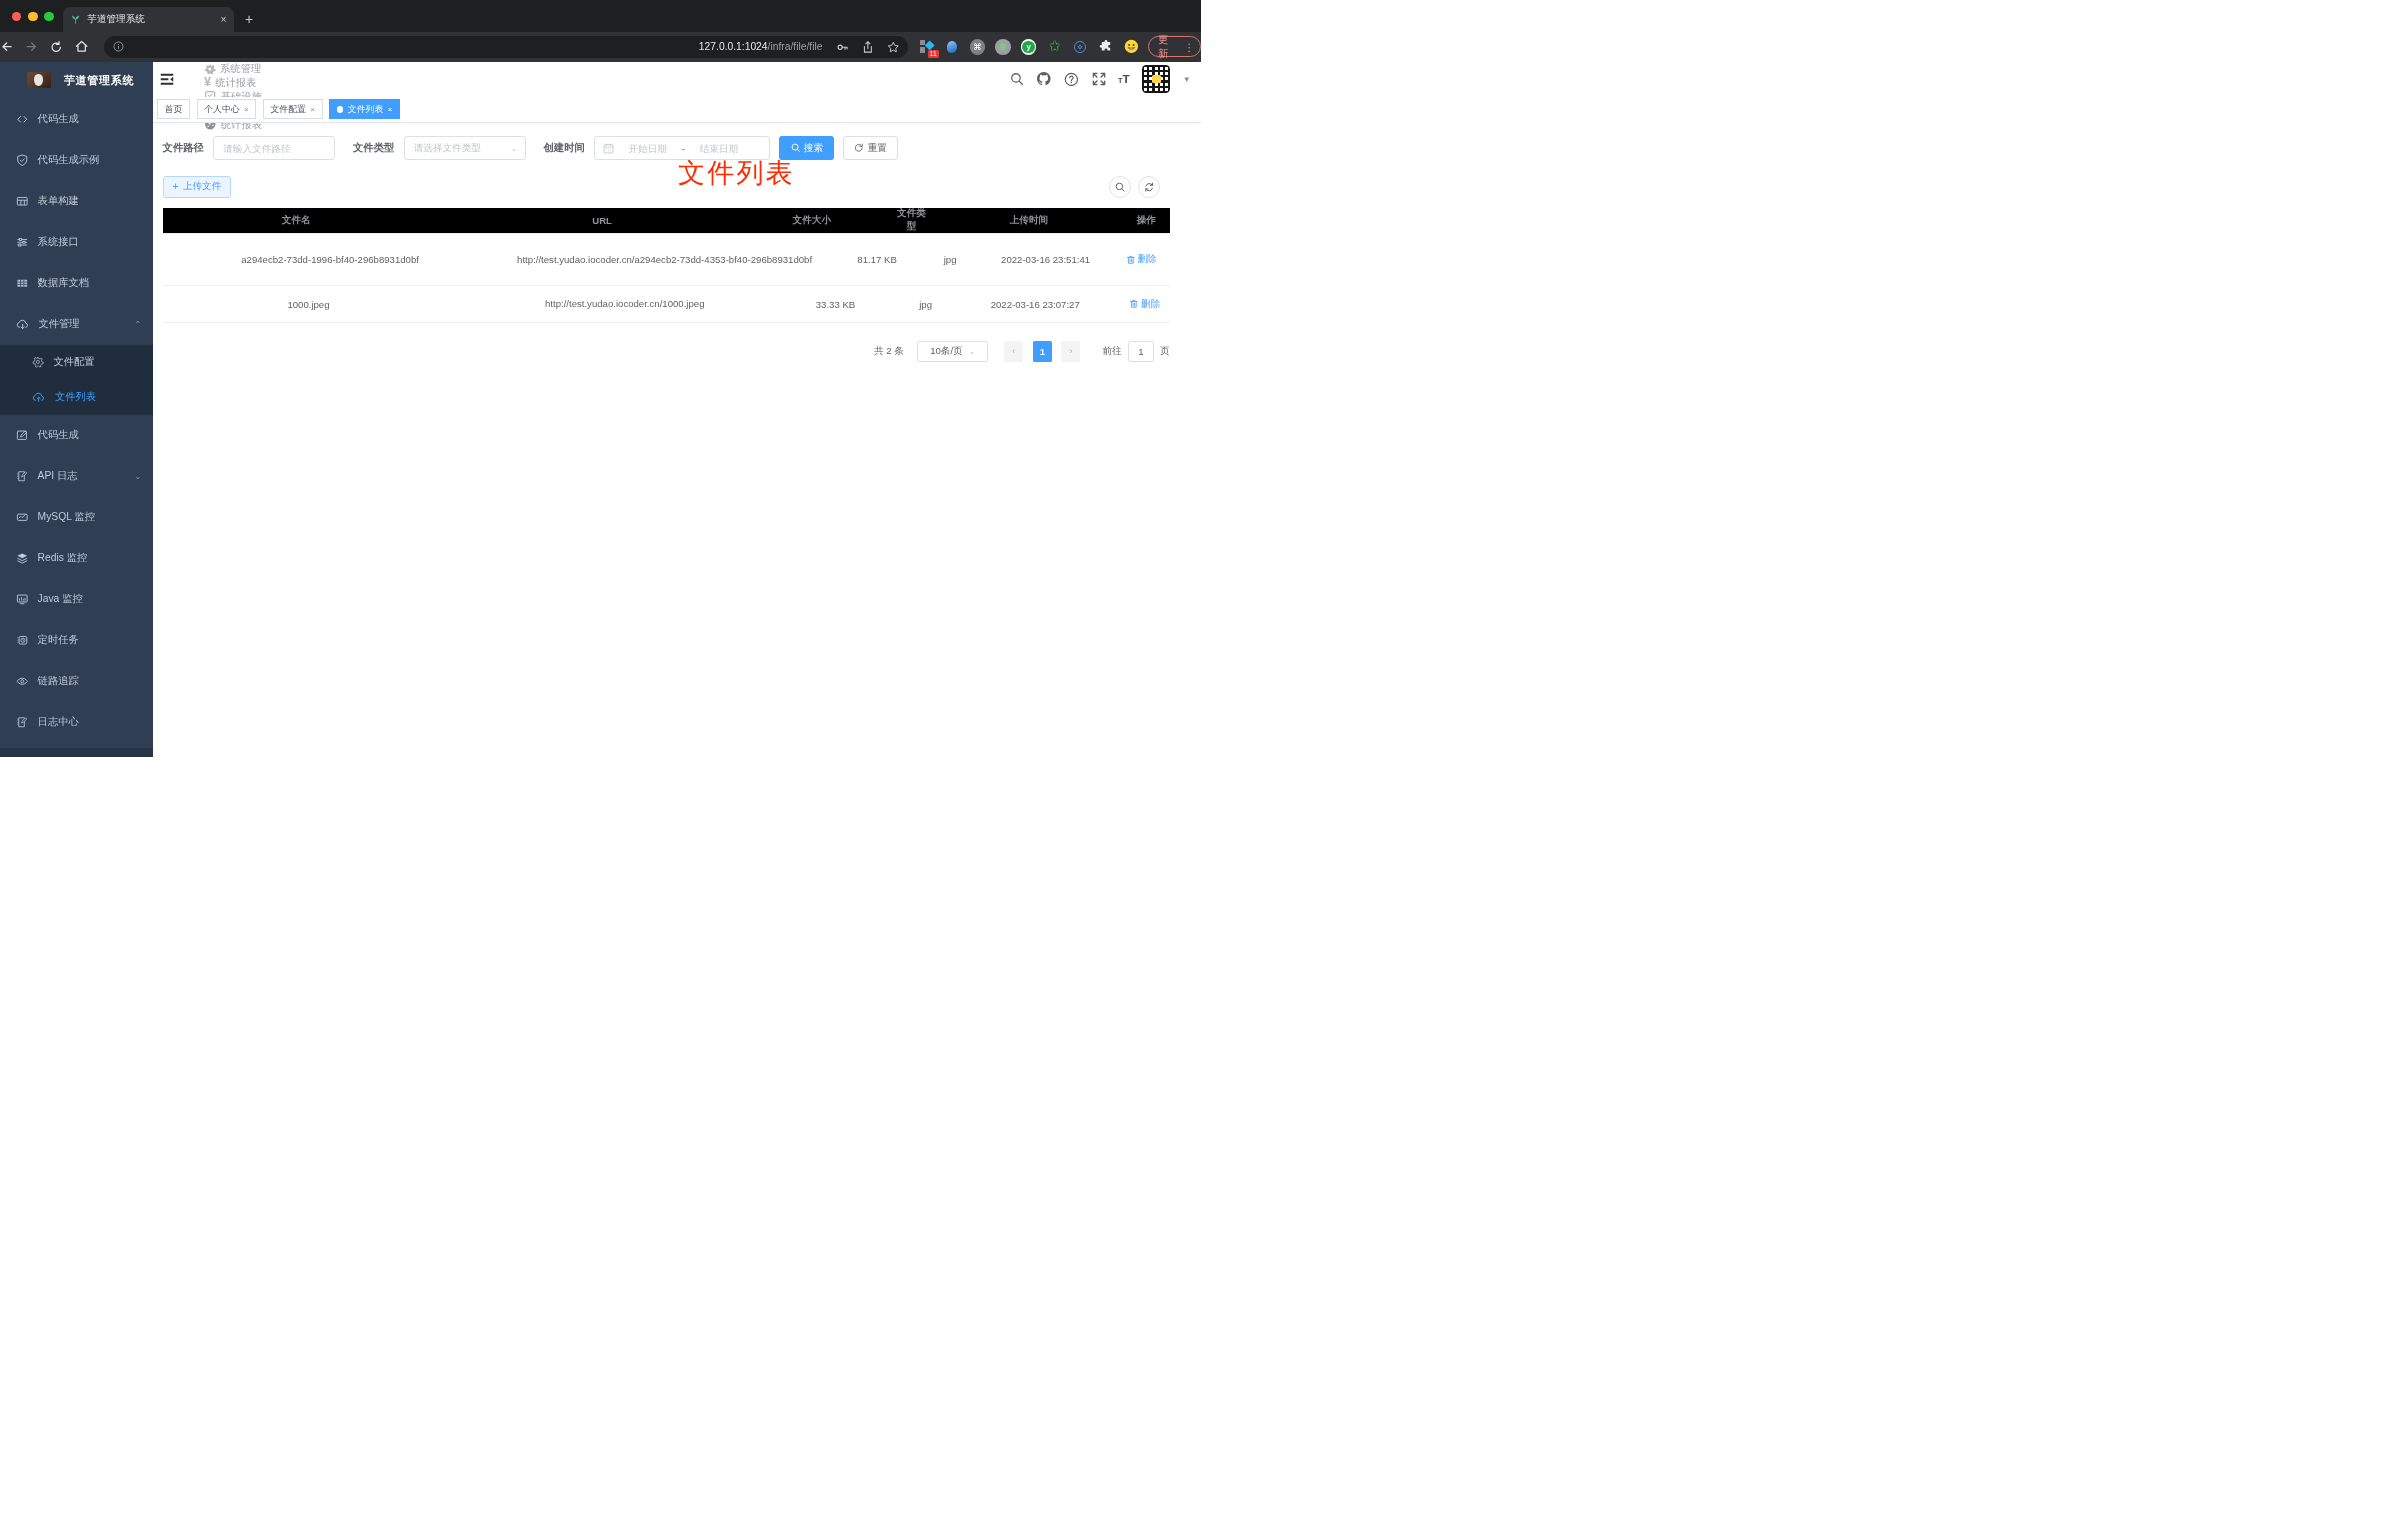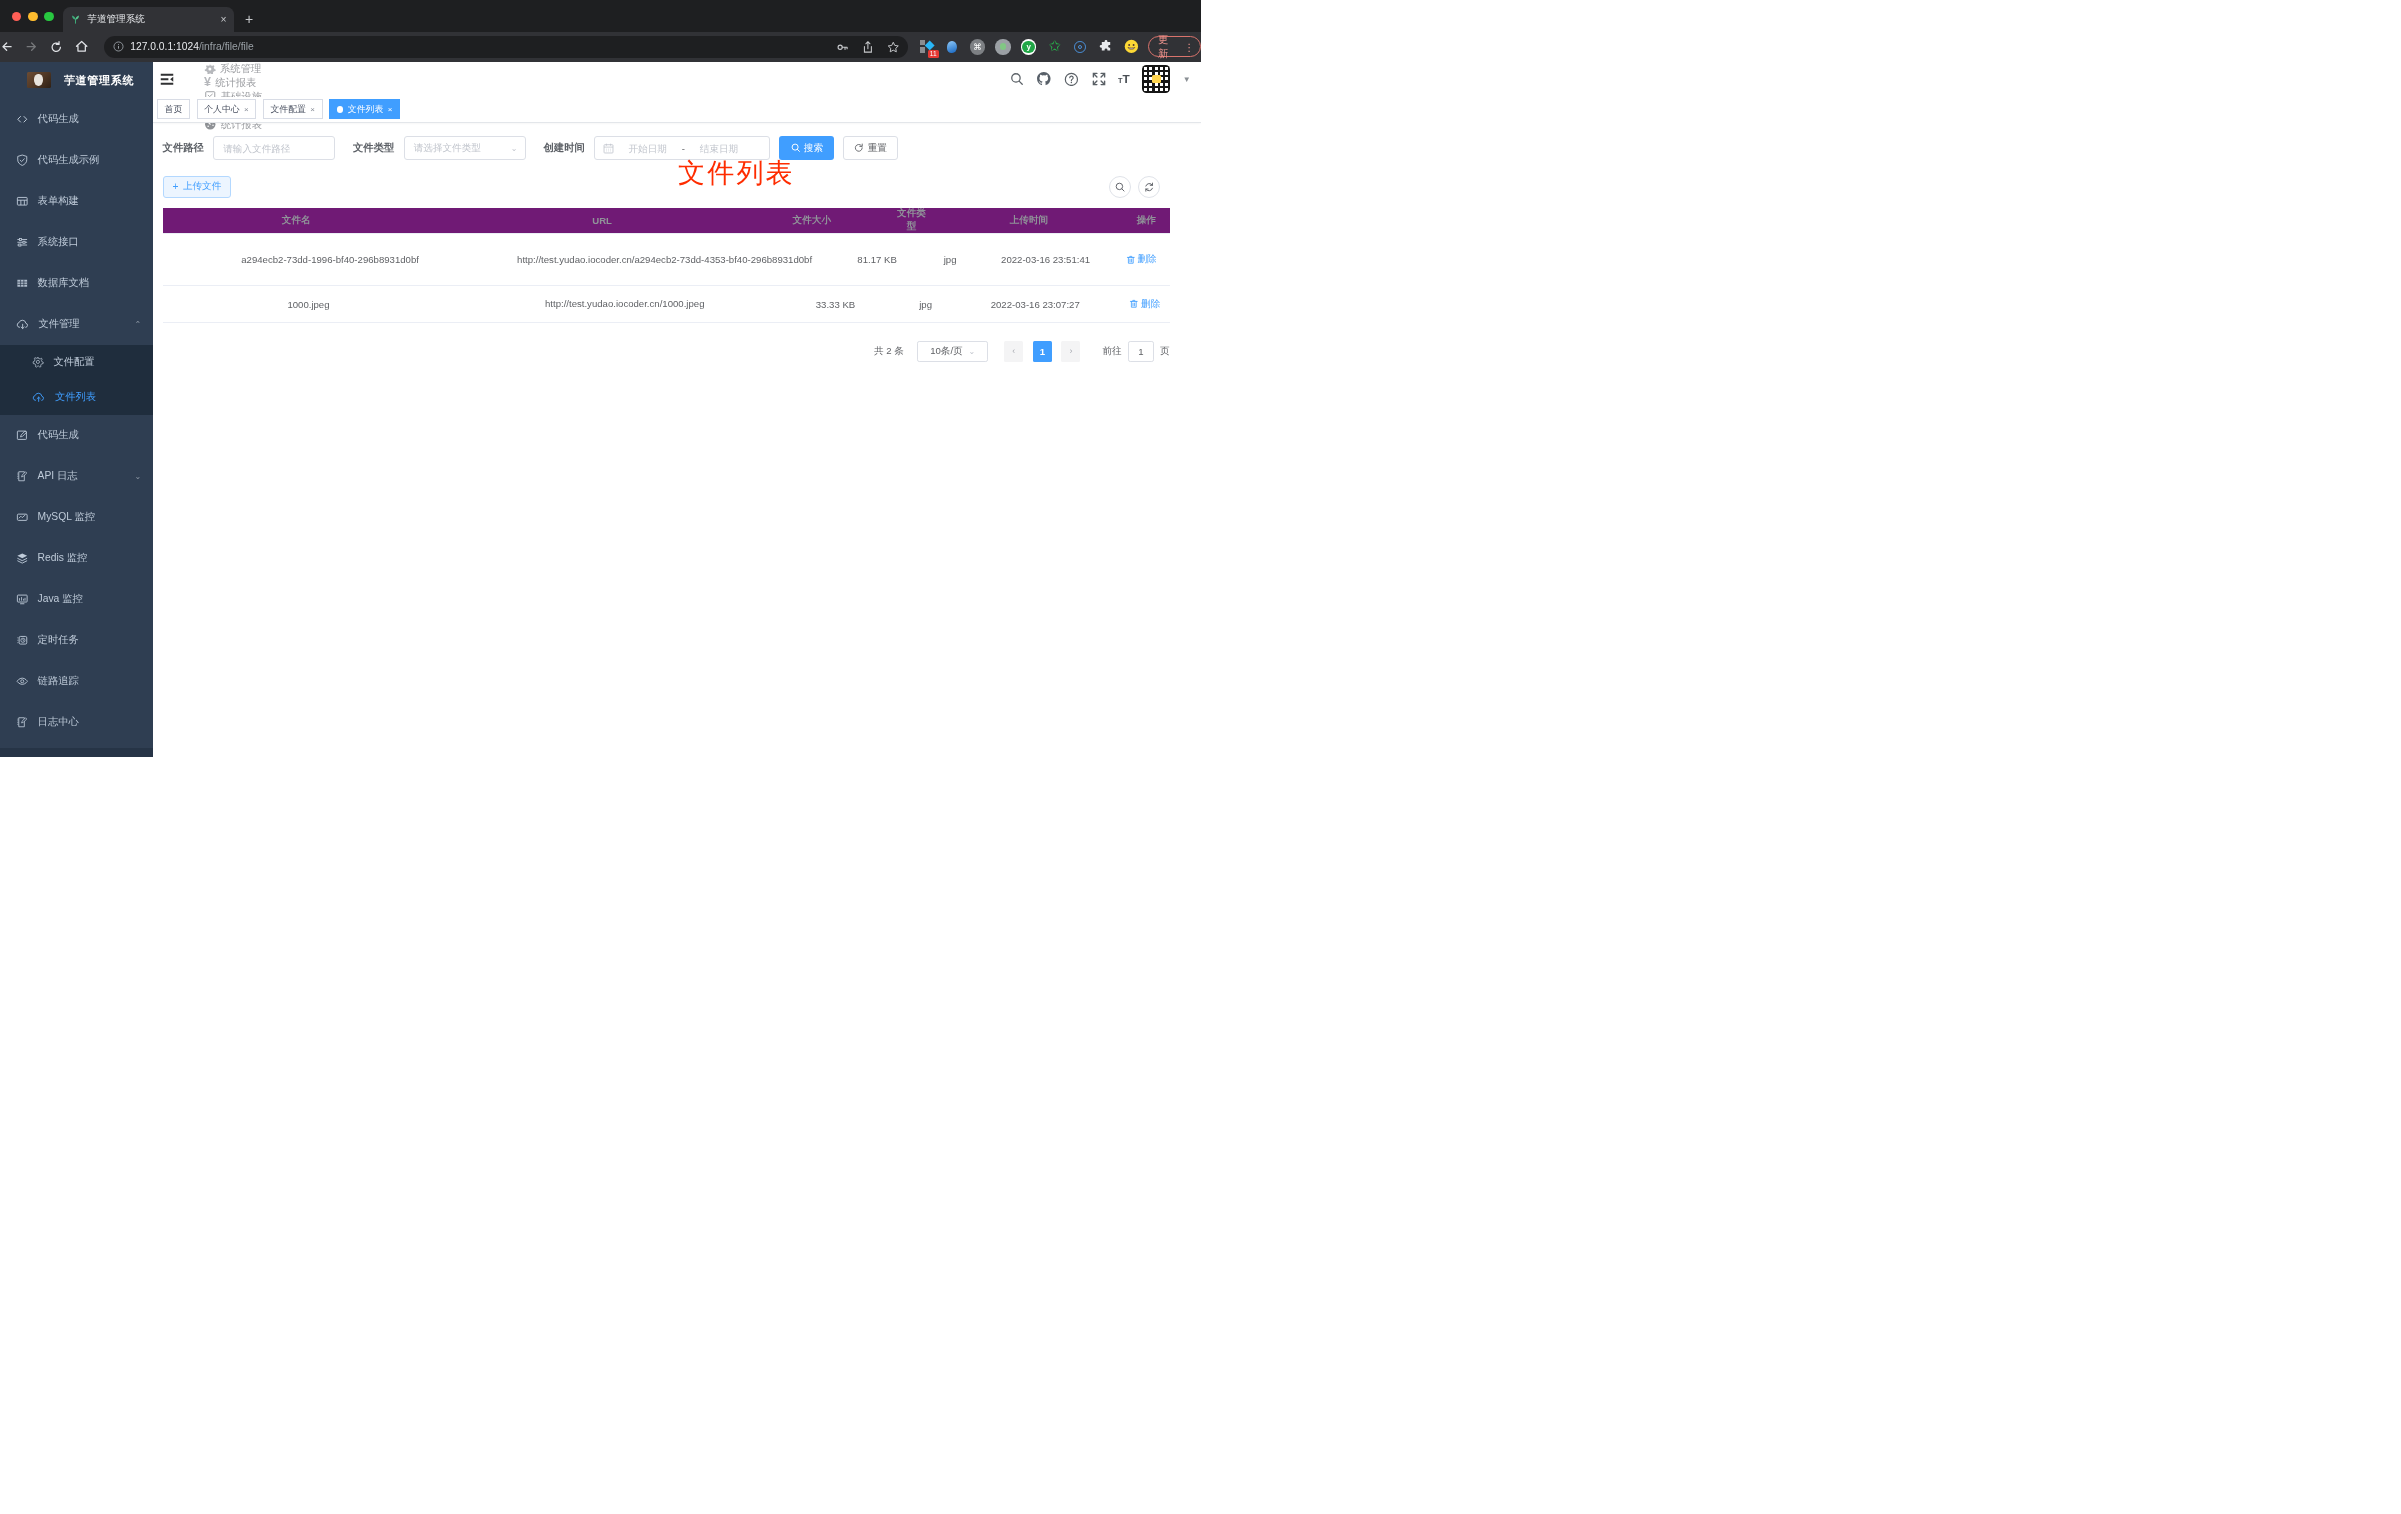--- a/index.html
+++ b/index.html
@@ -17,21 +17,21 @@
   .tab .favicon { width:11px; height:11px; flex:0 0 auto; }
   .tab .tab-title { flex:1; white-space:nowrap; overflow:hidden; }
   .tab .tab-close { color:#c7c9cc; font-size:10.3px; cursor:default; }
   .newtab { position:absolute; left:245px; top:9.6px; color:#c7c9cc; font-size:14px; line-height:19px; }
 
   .toolbar { height:29.5px; background:#313236; display:flex; align-items:center; position:relative; }
   .nav-ic { width:25px; text-align:center; color:#dfe1e5; flex:0 0 auto; }
   .nav-ic.dim { color:#77797c; }
   .addr { height:22px; background:#1e1f21; border-radius:11px; margin-left:4.4px;
     width:816px; display:flex; align-items:center; padding:0 8.9px; gap:5.9px; }
-  .addr .url { font-size:10.3px; color:#e8eaed; flex:1; }
+  .addr .url { font-size:10.3px; color:#e8eaed; flex:1;text-align:right; }
   .addr .url .path { color:#9aa0a6; }
   .addr .ricon { color:#c7c9cc; margin-left:7.4px; }
   .ext-row { display:flex; align-items:center; gap:9.6px; margin-left:10.3px; }
   .ext { width:16px; height:16px; position:relative; display:flex; align-items:center; justify-content:center; }
   .badge { position:absolute; right:-4.4px; bottom:-3.7px; background:#e53935; color:#fff;
     font-size:6.6px; line-height:8.9px; padding:0 2.2px; border-radius:1.5px; }
   .sq-diamond { width:13.3px; height:13.3px; position:relative; }
   .sq-diamond i { position:absolute; left:0; width:5.2px; height:5.2px; background:#8a8d91; display:block; }
   .sq-diamond i.b2 { top:7.4px; }
   .sq-diamond em { position:absolute; left:5.9px; top:1.5px; width:7.4px; height:7.4px; background:#29b6f6; transform:rotate(45deg); display:block; }
@@ -119,21 +119,21 @@
 
   .action-row { margin-top:16px; display:flex; align-items:center; }
   .btn-upload { height:22px; background:#ecf5ff; border:0.7px solid #b3d8ff; color:#409eff;
     border-radius:3px; font-size:9.6px; display:inline-flex; align-items:center; gap:4.4px; padding:0 8.9px; cursor:pointer; }
   .plus { font-size:10.3px; }
   .mini-circles { margin-left:auto; display:flex; gap:6.6px; margin-right:20px; }
   .circ-btn { width:22px; height:22px; border-radius:50%; border:0.7px solid #e0e3e9; background:#fff;
     display:flex; align-items:center; justify-content:center; color:#5c6066; cursor:pointer; }
 
   .table { margin-top:9.6px; width:1007px; font-size:9.6px; color:#606266; }
-  .t-head { display:flex; background:#701a75; height:26.6px; align-items:center;
+  .t-head { display:flex; background:#000000; height:26.6px; align-items:center;
     font-weight:bold; color:#909399; border-bottom:0.7px solid #ebeef5;gap:39px; }
   .t-row { display:flex; align-items:center; border-bottom:0.7px solid #ebeef5; }
   .t-row.r1 { height:52px; } .t-row.r2 { height:37px;gap:25px; }
   .tc { text-align:center; padding:0 7.4px; }
   .c-name { width:335px; } .c-url { width:334px; word-break:break-all; line-height:15.5px; }
   .c-size { width:91px; } .c-type { width:55px; } .c-time { width:136px; } .c-act { width:55px; }
   .del-link { color:#409eff; display:inline-flex; align-items:center; gap:2.2px; cursor:pointer; }
 
   .pagination { width:1007px; margin-top:17.7px; display:flex; align-items:center; justify-content:flex-end;
     font-size:9.6px; color:#606266; gap:0; }

